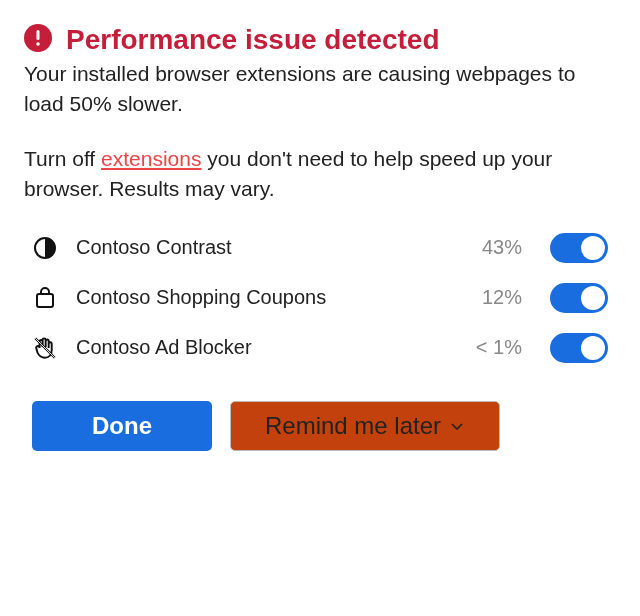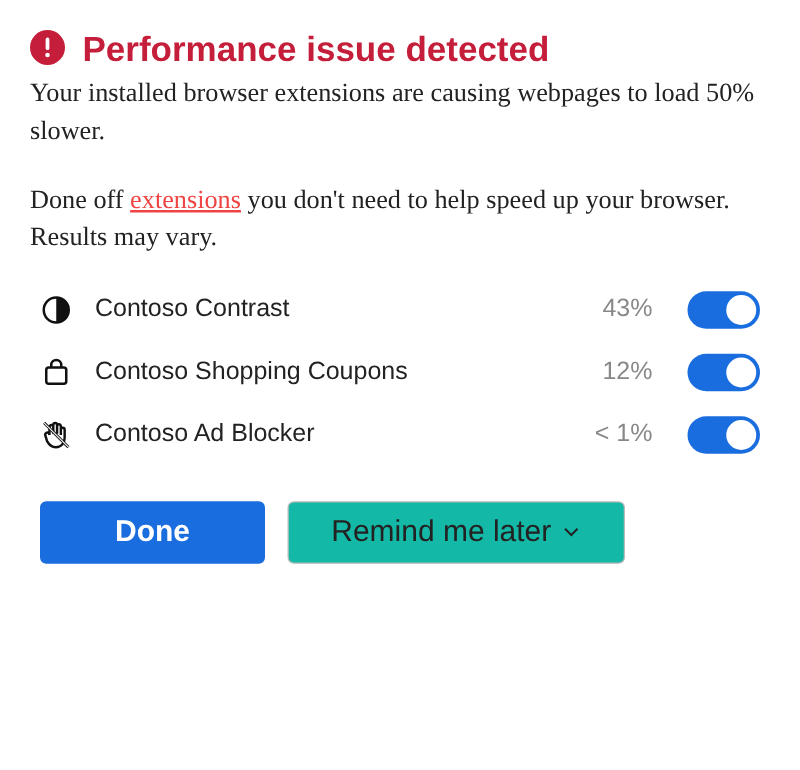--- a/index.html
+++ b/index.html
@@ -30,21 +30,20 @@
     .title {
       color: #c41e3a;
       font-weight: 600;
       font-size: 28px;
     }
     .body-text {
       font-size: 21px;
       line-height: 1.45;
       color: #222;
       margin-bottom: 24px;
-      font-family: Liberation Serif, serif;
     }
     .link {
       color: #ef4444;
       text-decoration: underline;
       cursor: pointer;
     }
     .ext-list {
       padding: 4px 8px 10px 8px;
       display: flex;
       flex-direction: column;
@@ -111,21 +110,21 @@
       border: none;
       font-family: inherit;
     }
     .btn-primary {
       background: #1a6dde;
       color: #fff;
       font-weight: 600;
       width: 180px;
     }
     .btn-secondary {
-      background: #14b8a6;
+      background: #c2410c;
       color: #222;
       border: 1px solid #bbb;
       font-weight: 400;
       width: 270px;
       gap: 8px;
     }
     .chevron {
       display: inline-block;
     }
   </style>
@@ -140,21 +139,21 @@
     </svg>
   </div>
   <div class="title">Performance issue detected</div>
 </div>
 
 <p class="body-text">
   <span>Your installed browser extensions are causing webpages to load </span><span>50%</span><span> slower.</span>
 </p>
 
 <p class="body-text">
-  <span>Done off </span><a class="link">extensions</a><span> you don't need to help speed up your browser. Results may vary.</span>
+  <span>Turn off </span><a class="link">extensions</a><span> you don't need to help speed up your browser. Results may vary.</span>
 </p>
 
 <div class="ext-list">
 
   <div class="ext-row">
     <span class="ext-icon-slot">
       <svg width="24" height="24" viewBox="0 0 24 24" fill="none">
         <circle cx="12" cy="12" r="10" stroke="#111" stroke-width="2"></circle>
         <path d="M12 2 A10 10 0 0 1 12 22 Z" fill="#111"></path>
       </svg>

